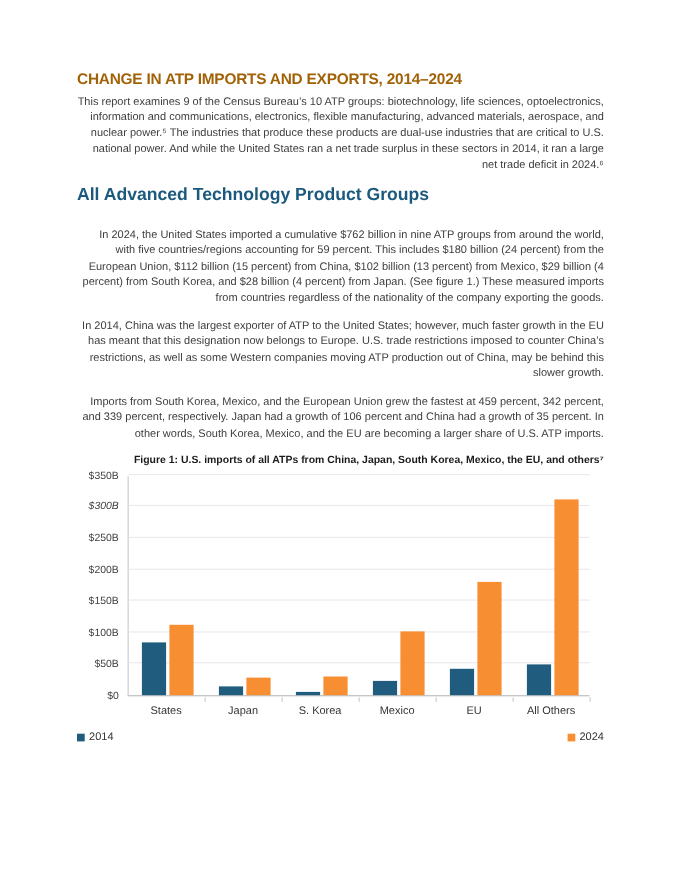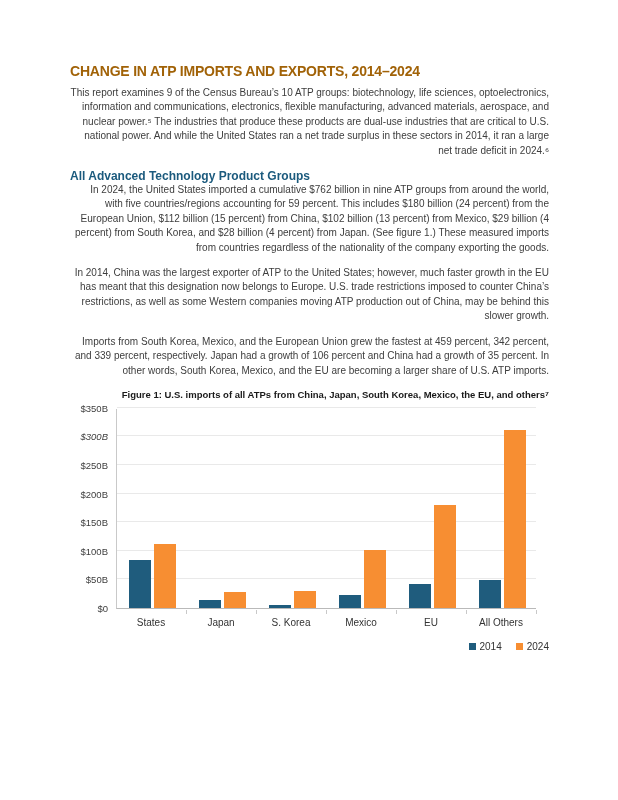--- a/index.html
+++ b/index.html
@@ -12,22 +12,22 @@
     overflow: hidden;
   }
   .content { position: absolute; left: 70px; top: 63px; width: 479px; }
   h1.section-heading {
     margin: 0 0 7px 0;
     font-size: 14px; font-weight: bold;
     letter-spacing: -0.2px;
     color: #a16207;
   }
   h2.subsection-heading {
-    margin: 1px 0 0 0;
-    font-size: 12px; font-weight: bold;
+    margin: 1px 0 20px 0;
+    font-size: 16px; font-weight: bold;
     color: #1B5A7D;
   }
   p.body-paragraph {
     margin: 0 0 11px 0;
     font-size: 10px; line-height: 14.4px;
     color: #3D3D3D;
     text-align: right;
   }
   .fig-caption {
     margin: 2px 0 5px 0;
@@ -57,21 +57,21 @@
     position: absolute; width: 1px; height: 4px; top: 205px;
     background: #C9C9C9;
   }
   .xlabel {
     position: absolute; top: 212px; width: 70px;
     text-align: center;
     font-size: 10px; color: #333333;
   }
   .legend {
     position: absolute; top: 236px; left: 0; right: 0;
-    display: flex; justify-content: flex-end; align-items: center; gap: 14px;
+    display: flex; justify-content: space-between; align-items: center; gap: 14px;
     font-size: 10px; color: #333333;
   }
   .legend-item { display: flex; align-items: center; gap: 4px; }
   .legend-swatch { width: 7px; height: 7px; display: inline-block; }
   
   .footer {
     position: absolute; left: 70px; top: 742px; width: 478px;
     border-top: 2px solid #7E9AAB;
     padding-top: 7px;
     display: flex; justify-content: space-between; align-items: baseline;

